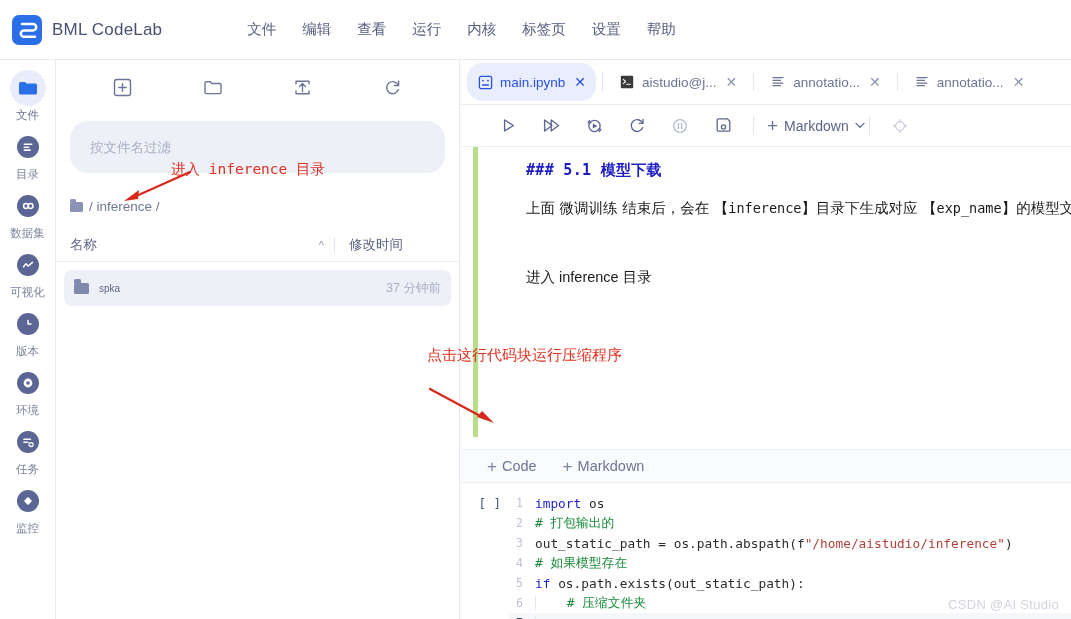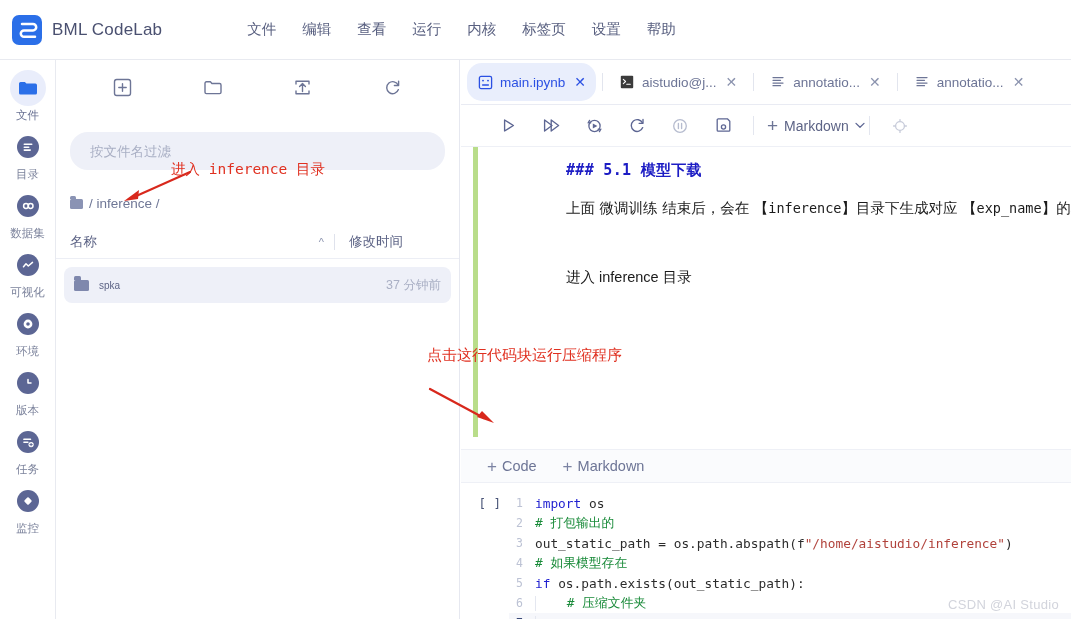--- a/index.html
+++ b/index.html
@@ -63,21 +63,21 @@
     position: absolute; top: 60px; left: 56px; width: 404px; height: 559px;
     background: #fff; border-right: 1px solid #e6e8f0;
   }
   .fp-tools {
     height: 55px; display: flex; align-items: center; justify-content: space-around;
     padding: 0 22px;
   }
   .fp-tool { width: 34px; height: 34px; display: flex; align-items: center; justify-content: center;
     cursor: pointer; border-radius: 5px; }
   .fp-filter {
-    margin: 17px 14px 0 14px; height: 38px; border-radius: 18px;
+    margin: 6px 14px 0 14px; height: 52px; border-radius: 18px;
     background: #eef0f8; display: flex; align-items: center; padding: 0 20px;
   }
   .fp-filter input {
     border: none; outline: none; background: transparent; width: 100%;
     font-size: 13.5px; color: #6b7394; font-family: inherit;
   }
   .fp-filter input::placeholder { color: #a9afc4; }
   .fp-crumb {
     margin: 26px 0 0 14px; display: flex; align-items: center;
     font-size: 13.5px; color: #6f7796; cursor: pointer;
@@ -276,36 +276,36 @@
         </svg>
           </div>
         </div>
       <div class="rail-label">可视化</div>
     </div>
 
     <div class="rail-item">
       <div class="rail-ico-wrap">
           <div class="rail-ico">
         <svg width="14" height="14" viewBox="0 0 14 14">
+          <path d="M7 3.6 V7 H10" fill="none" stroke="#fff" stroke-width="1.5" stroke-linecap="round" stroke-linejoin="round"></path>
+        </svg>
+          </div>
+        </div>
+      <div class="rail-label">版本</div>
+    </div>
+
+    <div class="rail-item">
+      <div class="rail-ico-wrap">
+          <div class="rail-ico">
+        <svg width="14" height="14" viewBox="0 0 14 14">
           <circle cx="7" cy="7" r="3.1" fill="none" stroke="#fff" stroke-width="2.6"></circle>
         </svg>
           </div>
         </div>
       <div class="rail-label">环境</div>
-    </div>
-
-    <div class="rail-item">
-      <div class="rail-ico-wrap">
-          <div class="rail-ico">
-        <svg width="14" height="14" viewBox="0 0 14 14">
-          <path d="M7 3.6 V7 H10" fill="none" stroke="#fff" stroke-width="1.5" stroke-linecap="round" stroke-linejoin="round"></path>
-        </svg>
-          </div>
-        </div>
-      <div class="rail-label">版本</div>
     </div>
 
     <div class="rail-item">
       <div class="rail-ico-wrap">
           <div class="rail-ico">
         <svg width="14" height="14" viewBox="0 0 14 14">
           <rect x="2.2" y="3.6" width="8" height="1.5" rx=".7" fill="#fff"></rect>
           <rect x="2.2" y="6.4" width="5.4" height="1.5" rx=".7" fill="#fff"></rect>
           <circle cx="10.1" cy="9.6" r="2.6" fill="#fff"></circle>
           <path d="M10.1 8.4 v2.4 M8.9 9.6 h2.4" stroke="#5c6694" stroke-width="1" stroke-linecap="round"></path>
@@ -495,21 +495,21 @@
       <div class="tb-btn">
         <svg width="16" height="16" viewBox="0 0 16 16">
           <circle cx="8" cy="8" r="4.4" fill="none" stroke="#c8ccda" stroke-width="1.35"></circle>
           <path d="M8 1.6 v1.4 M8 13 v1.4 M1.6 8 h1.4 M13 8 h1.4" stroke="#c8ccda" stroke-width="1.35" stroke-linecap="round"></path>
         </svg>
       </div>
     </div>
 
     <div class="cells">
 
-      <div class="cell" style="height:302px;gap:40px;">
+      <div class="cell" style="height:302px;">
         <div class="cell-bar sel" style="height:290px;"></div>
         <div class="md-cell">
           <div class="md-h3">### 5.1 模型下载</div>
           <div class="md-p">
             <span>上面 微调训练 结束后，会在 【</span><span class="mono">inference</span><span>】目录下生成对应 【</span><span class="mono">exp_name</span><span>】的模型文件</span>
           </div>
           <div class="md-p2">进入 inference 目录</div>
         </div>
       </div>
 

